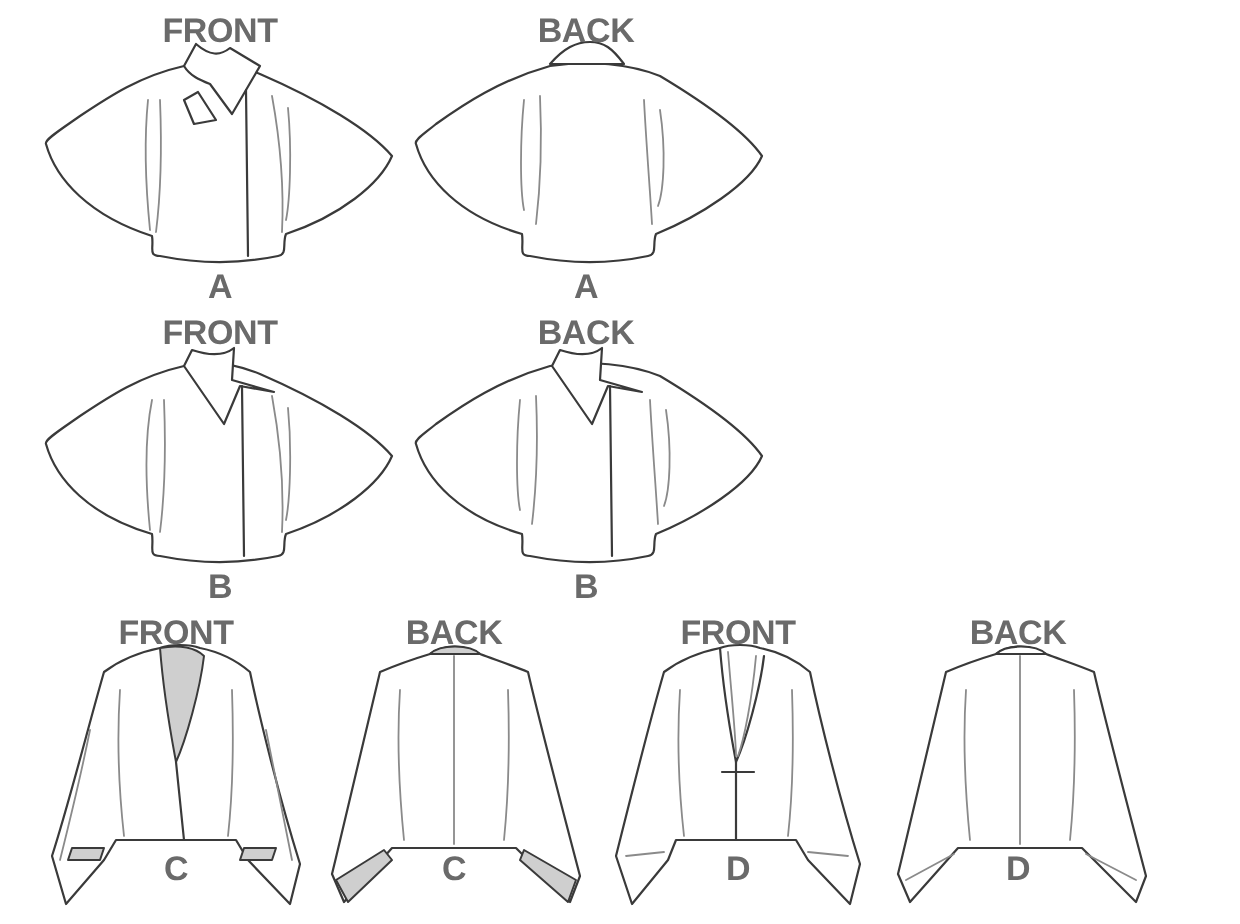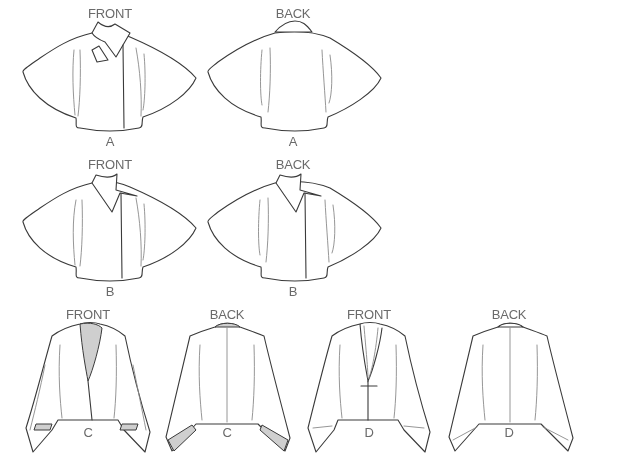--- a/index.html
+++ b/index.html
@@ -1,17 +1,17 @@
 <!DOCTYPE html>
 <html><head>
 <meta charset="utf-8">
 <style>
   html, body { margin:0; padding:0; background:#ffffff; }
   body { width:620px; height:462px; overflow:hidden; position:relative; font-family:"Liberation Sans", sans-serif; }
-  .lbl { position:absolute; font-size:13px; color:#6a6a6a; letter-spacing:-0.2px; transform:translateX(-50%); white-space:nowrap; font-stretch:condensed; }
+  .lbl { position:absolute; font-size:17px; color:#6a6a6a; letter-spacing:-0.2px; transform:translateX(-50%); white-space:nowrap; font-stretch:condensed;font-weight:bold; }
   svg { position:absolute; left:0; top:0; }
   .o { fill:#fff; stroke:#3a3a3a; stroke-width:1.1; stroke-linejoin:round; stroke-linecap:round; }
   .f { fill:none; stroke:#8a8a8a; stroke-width:0.9; stroke-linecap:round; }
   .g { fill:#cfcfcf; stroke:#3a3a3a; stroke-width:1; stroke-linejoin:round; }
   .s { fill:none; stroke:#3a3a3a; stroke-width:1.1; stroke-linecap:round; }
 </style>
 </head>
 <body>
 
 <svg width="620" height="462" viewBox="0 0 620 462">

